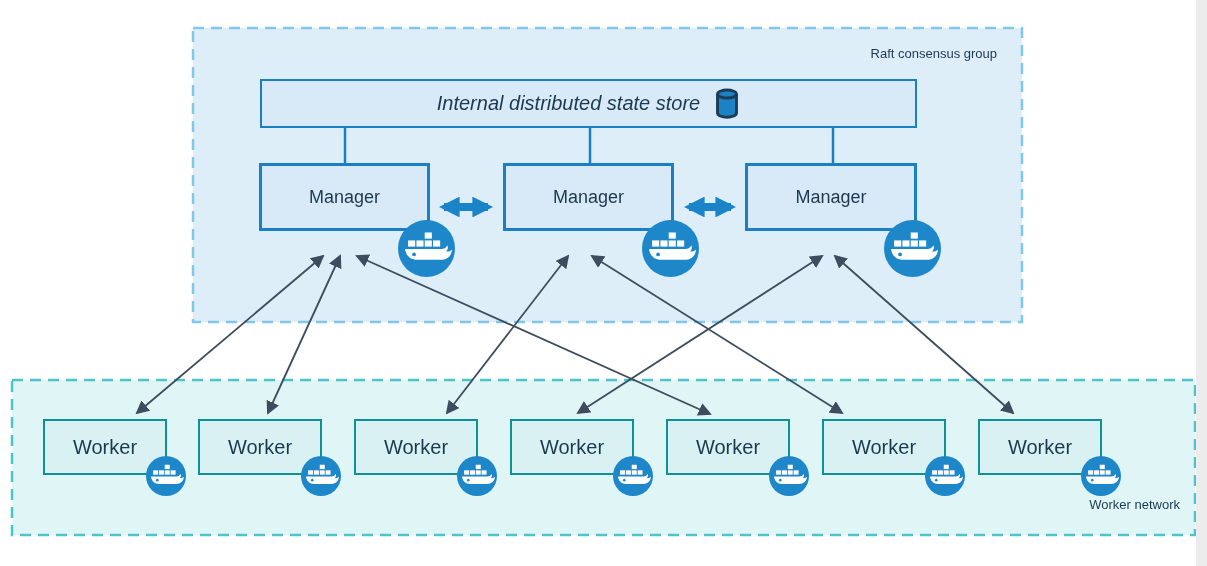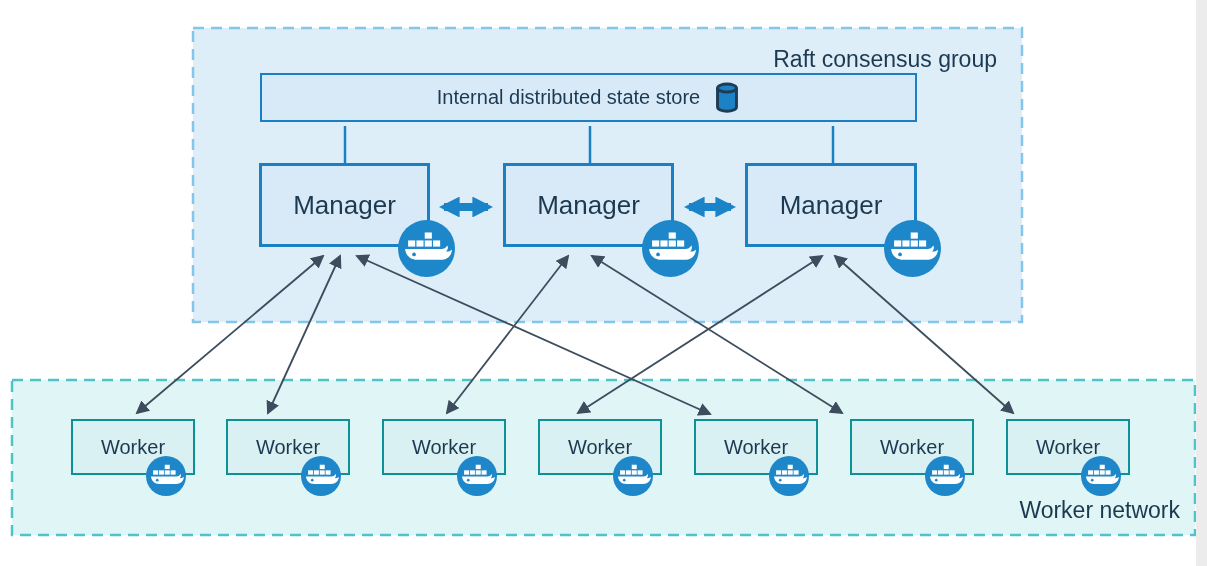--- a/index.html
+++ b/index.html
@@ -3,42 +3,42 @@
 <meta charset="utf-8">
 <style>
   html,body{margin:0;padding:0;background:#ffffff;}
   .canvas{
     position:relative;width:1207px;height:566px;overflow:hidden;
     font-family:"Liberation Sans","DejaVu Sans",sans-serif;
     color:#1c3950;background:#ffffff;
   }
   .edge-strip{position:absolute;top:0;right:0;width:11px;height:566px;background:#ececec;}
   svg.layer{position:absolute;left:0;top:0;width:1207px;height:566px;}
-  .zone-label{position:absolute;font-size:23px;color:#1c3950;text-align:right;white-space:nowrap;}
+  .zone-label{position:absolute;font-size:13px;color:#1c3950;text-align:right;white-space:nowrap;}
   #raft-label{left:600px;top:46px;width:397px;}
   #gossip-label{left:880px;top:497px;width:300px;}
   .store-box{
-    position:absolute;left:260px;top:73px;width:657px;height:49px;
+    position:absolute;left:260px;top:79px;width:657px;height:49px;
     background:#d8eaf8;border:2.5px solid #1b7fc4;box-sizing:border-box;
     display:flex;align-items:center;justify-content:center;gap:14px;
     font-size:20px;
+    font-style:italic;
   }
   .manager-box{
-    position:absolute;top:163px;width:171px;height:84px;
+    position:absolute;top:163px;width:171px;height:68px;
     background:#d8eaf8;border:3px solid #1b7fc4;box-sizing:border-box;
     display:flex;align-items:center;justify-content:center;
-    font-size:26px;
+    font-size:18px;
   }
   #manager-1{left:259px;} #manager-2{left:503px;} #manager-3{left:745px;width:172px;}
   .worker-box{
     position:absolute;top:419px;width:124px;height:56px;
     background:#d9f1f2;border:2.5px solid #0d9096;box-sizing:border-box;
     display:flex;align-items:center;justify-content:center;
     font-size:20px;
-    margin-left:28px;
   }
   .whale{position:absolute;}
   .whale.mgr{width:57px;height:57px;top:220px;}
   .whale.wrk{width:40px;height:40px;top:456px;}
 </style>
 </head>
 <body>
 
 <div class="canvas">
 

